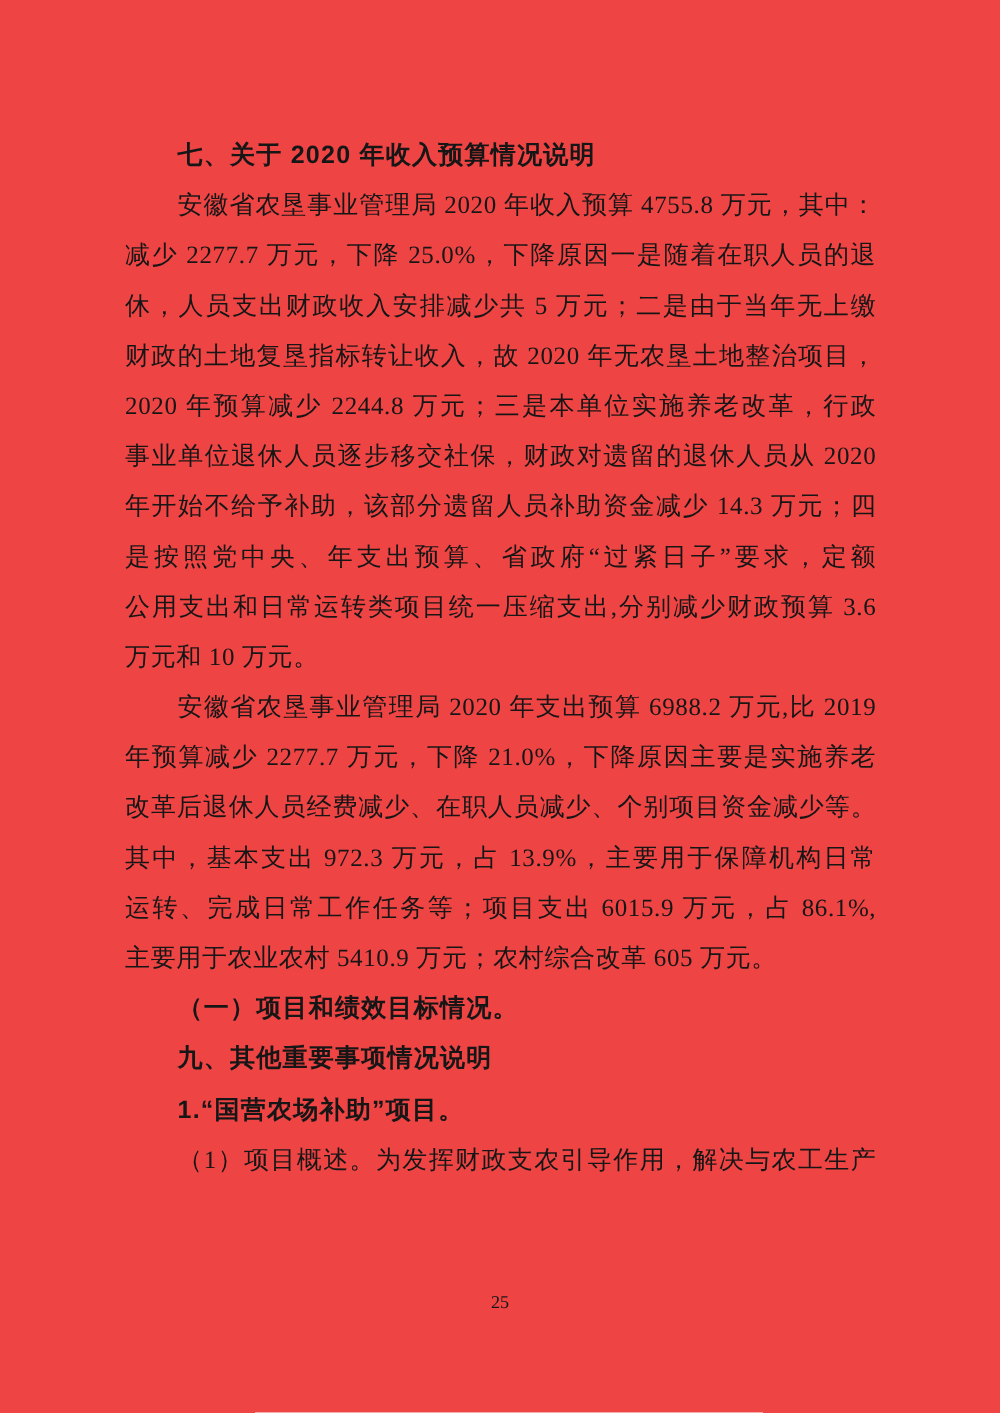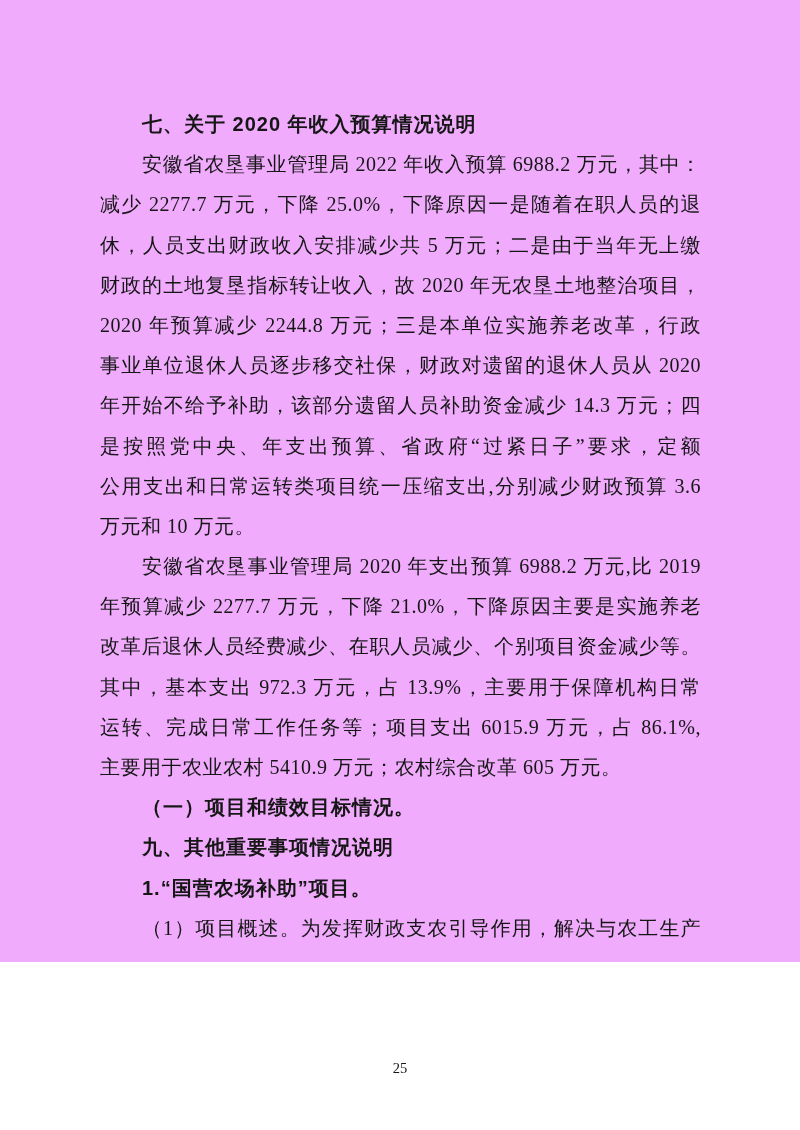--- a/index.html
+++ b/index.html
@@ -6,22 +6,22 @@
     margin: 0;
     padding: 0;
     width: 800px;
     height: 1130px;
     background: #ffffff;
     overflow: hidden;
   }
   .page {
     position: relative;
     width: 800px;
-    height: 962px;
-    background: #f0abfc;
+    height: 1130px;
+    background: #ef4444;
     color: #161616;
     font-family: "Liberation Serif", "DejaVu Serif", serif;
   }
   .doc {
     position: absolute;
     left: 100px;
     top: 104px;
     width: 601px;
   }
   .line {
@@ -42,35 +42,35 @@
   }
   .line.bold {
     font-weight: bold;
     font-family: "Liberation Sans", "DejaVu Sans", sans-serif;
     letter-spacing: 1px;
   }
   .page-number {
     position: absolute;
     left: 0;
     right: 0;
-    top: 1060px;
+    top: 1034px;
     text-align: center;
     font-size: 14.5px;
     line-height: 16px;
     color: #161616;
     font-family: "Liberation Serif", "DejaVu Serif", serif;
   }
 </style>
 </head>
 <body>
 
 <div class="page">
   <div class="doc">
       <div class="line bold indent">七、关于 2020 年收入预算情况说明</div>
-      <div class="line indent justify">安徽省农垦事业管理局 2022 年收入预算 6988.2 万元，其中：</div>
+      <div class="line indent justify">安徽省农垦事业管理局 2020 年收入预算 4755.8 万元，其中：</div>
       <div class="line justify">减少 2277.7 万元，下降 25.0%，下降原因一是随着在职人员的退</div>
       <div class="line justify">休，人员支出财政收入安排减少共 5 万元；二是由于当年无上缴</div>
       <div class="line justify">财政的土地复垦指标转让收入，故 2020 年无农垦土地整治项目，</div>
       <div class="line justify">2020 年预算减少 2244.8 万元；三是本单位实施养老改革，行政</div>
       <div class="line justify">事业单位退休人员逐步移交社保，财政对遗留的退休人员从 2020</div>
       <div class="line justify">年开始不给予补助，该部分遗留人员补助资金减少 14.3 万元；四</div>
       <div class="line justify">是按照党中央、年支出预算、省政府“过紧日子”要求，定额</div>
       <div class="line justify">公用支出和日常运转类项目统一压缩支出,分别减少财政预算 3.6</div>
       <div class="line">万元和 10 万元。</div>
       <div class="line indent justify">安徽省农垦事业管理局 2020 年支出预算 6988.2 万元,比 2019</div>

